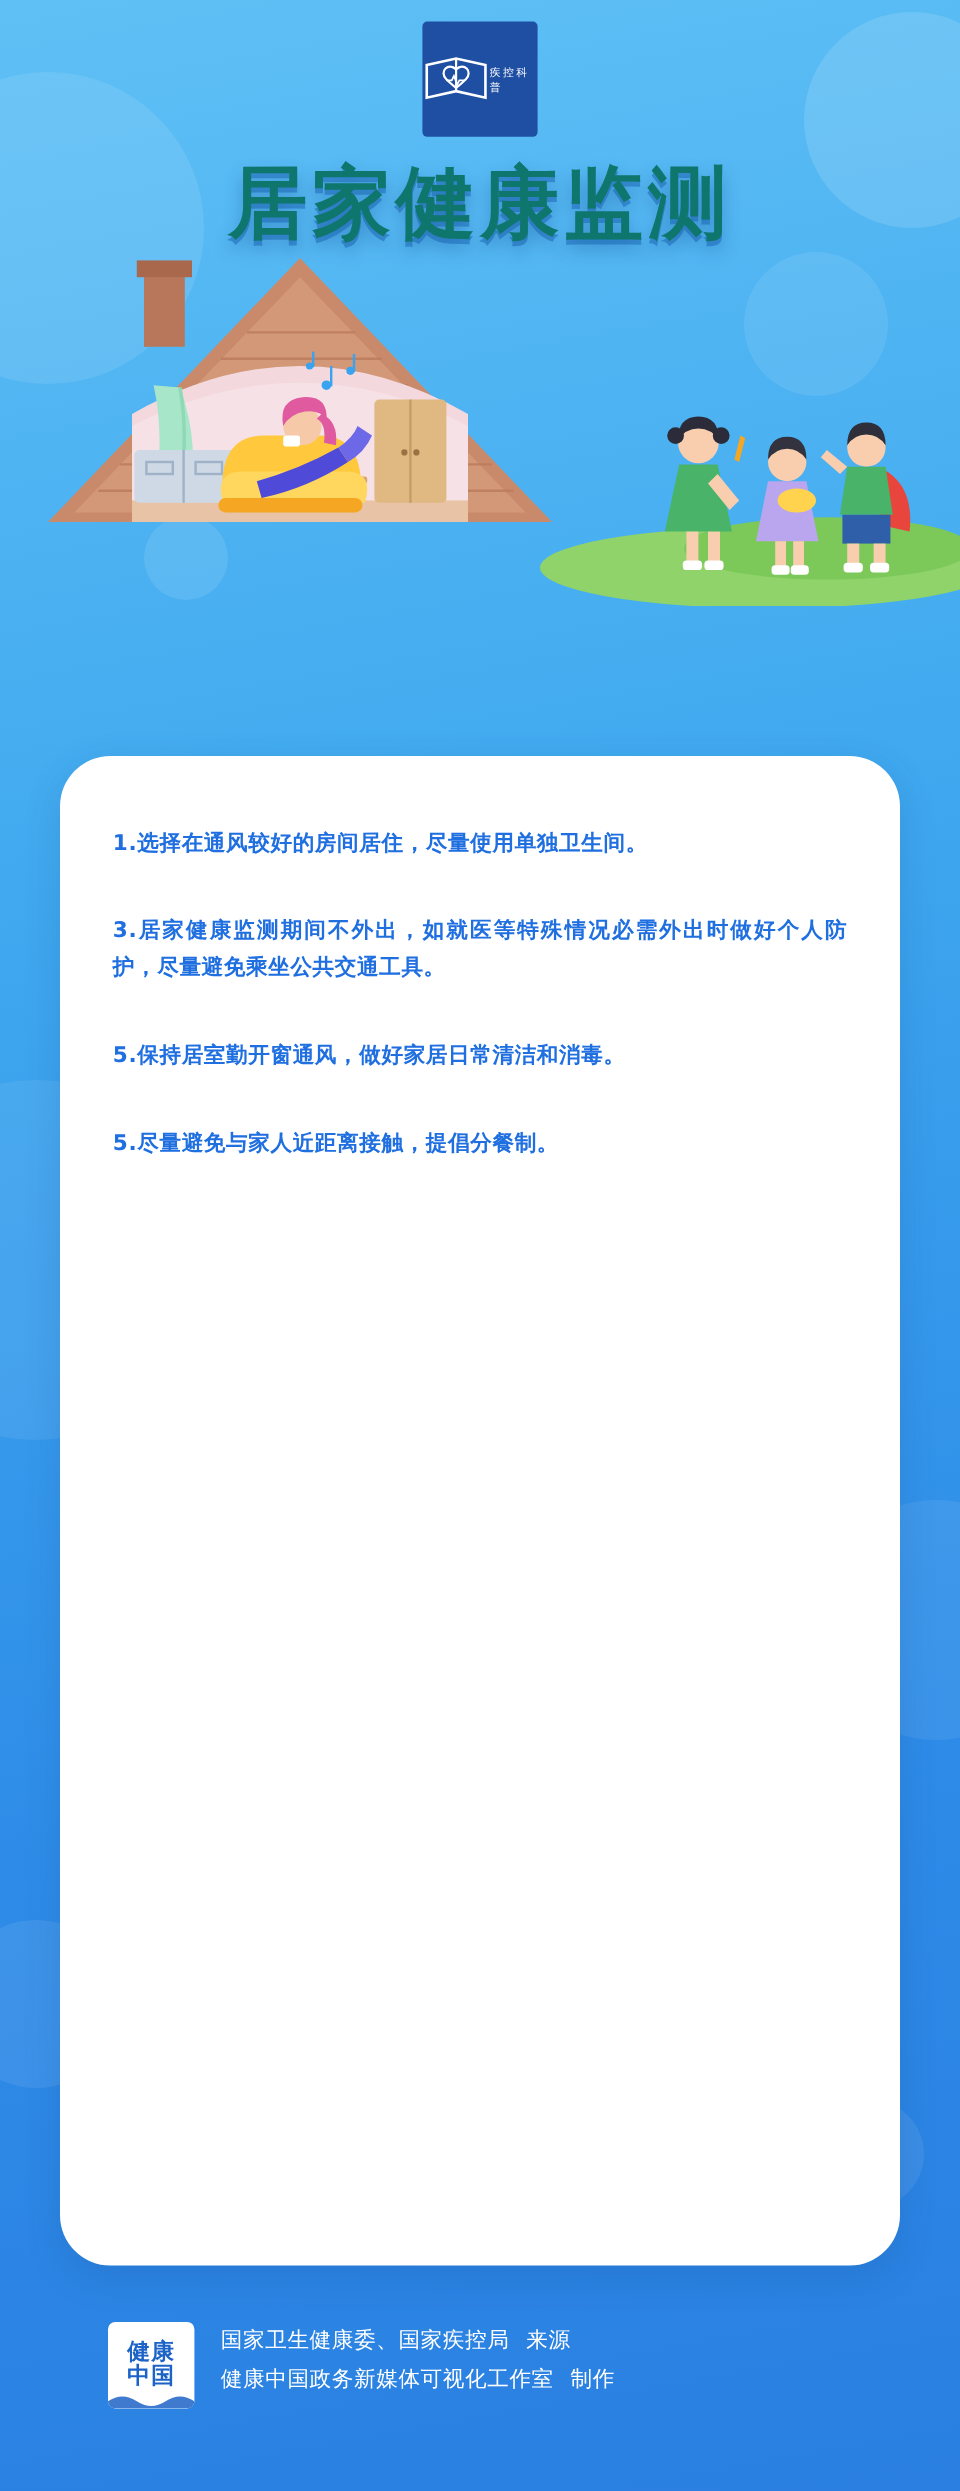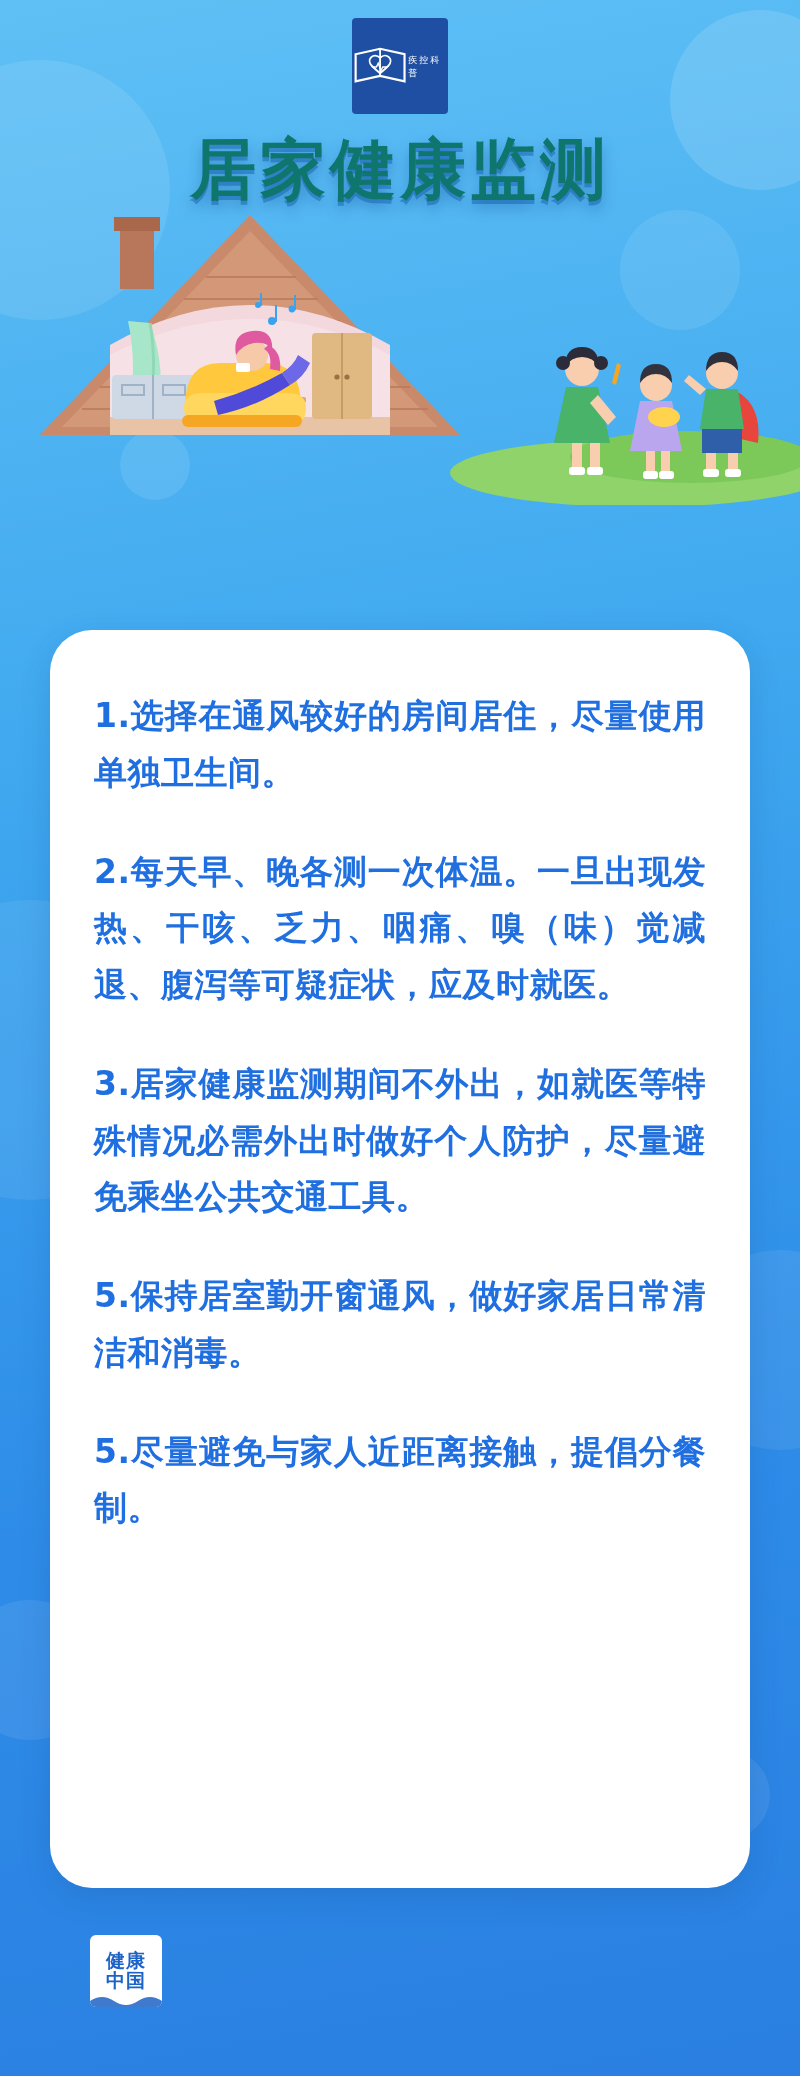--- a/index.html
+++ b/index.html
@@ -81,21 +81,21 @@
     left: 50px;
     width: 700px;
     height: 1258px;
     background: #ffffff;
     border-radius: 42px;
     box-shadow: 0 10px 30px rgba(20,70,140,0.18);
     padding: 58px 44px 40px 44px;
   }
   .item {
     color: #1f6fe0;
-    font-size: 33px;
+    font-size: 18px;
     line-height: 1.72;
     letter-spacing: 0.5px;
     margin-bottom: 42px;
     font-weight: 600;
     font-family: "DejaVu Sans", "Liberation Sans", sans-serif;
   }
   .item:last-child { margin-bottom: 0; }
   .item.justify { text-align: justify; text-align-last: left; }
 
   
@@ -267,27 +267,34 @@
     <rect x="706" y="248" width="10" height="18" fill="#f8ceae"></rect>
     <rect x="728" y="248" width="10" height="18" fill="#f8ceae"></rect>
     <rect x="703" y="264" width="16" height="8" rx="3" fill="#ffffff"></rect>
     <rect x="725" y="264" width="16" height="8" rx="3" fill="#ffffff"></rect>
     <path d="M700 190 l-16 -14 5 -6 17 14z" fill="#f8ceae"></path>
   </g>
 </svg>
 
 <div class="card">
   <div class="item justify">1.选择在通风较好的房间居住，尽量使用单独卫生间。</div>
-  <div class="item justify">2.每天早、晚各测一次体温。一旦出现发热、干咳、乏力、咽痛、嗅（味）觉减退、腹泻等可疑症状，应及时就医。</div>
   <div class="item justify">3.居家健康监测期间不外出，如就医等特殊情况必需外出时做好个人防护，尽量避免乘坐公共交通工具。</div>
   <div class="item justify">5.保持居室勤开窗通风，做好家居日常清洁和消毒。</div>
   <div class="item justify">5.尽量避免与家人近距离接触，提倡分餐制。</div>
 </div>
 
 <div class="footer">
   <div class="footer-logo">
     <div class="fl-line">健康</div>
     <div class="fl-line">中国</div>
     <svg class="fl-wave" viewBox="0 0 72 16" preserveAspectRatio="none">
       <path d="M0 10 q12 -8 24 0 t24 0 t24 0 V16 H0 Z" fill="#1d63c7" opacity="0.85"></path>
     </svg>
   </div>
+  <div class="footer-text">
+    <div class="ft-row">
+      <span>国家卫生健康委、国家疾控局</span><span class="ft-label">来源</span>
+    </div>
+    <div class="ft-row">
+      <span>健康中国政务新媒体可视化工作室</span><span class="ft-label">制作</span>
+    </div>
+  </div>
 </div>
 
 </body></html>

